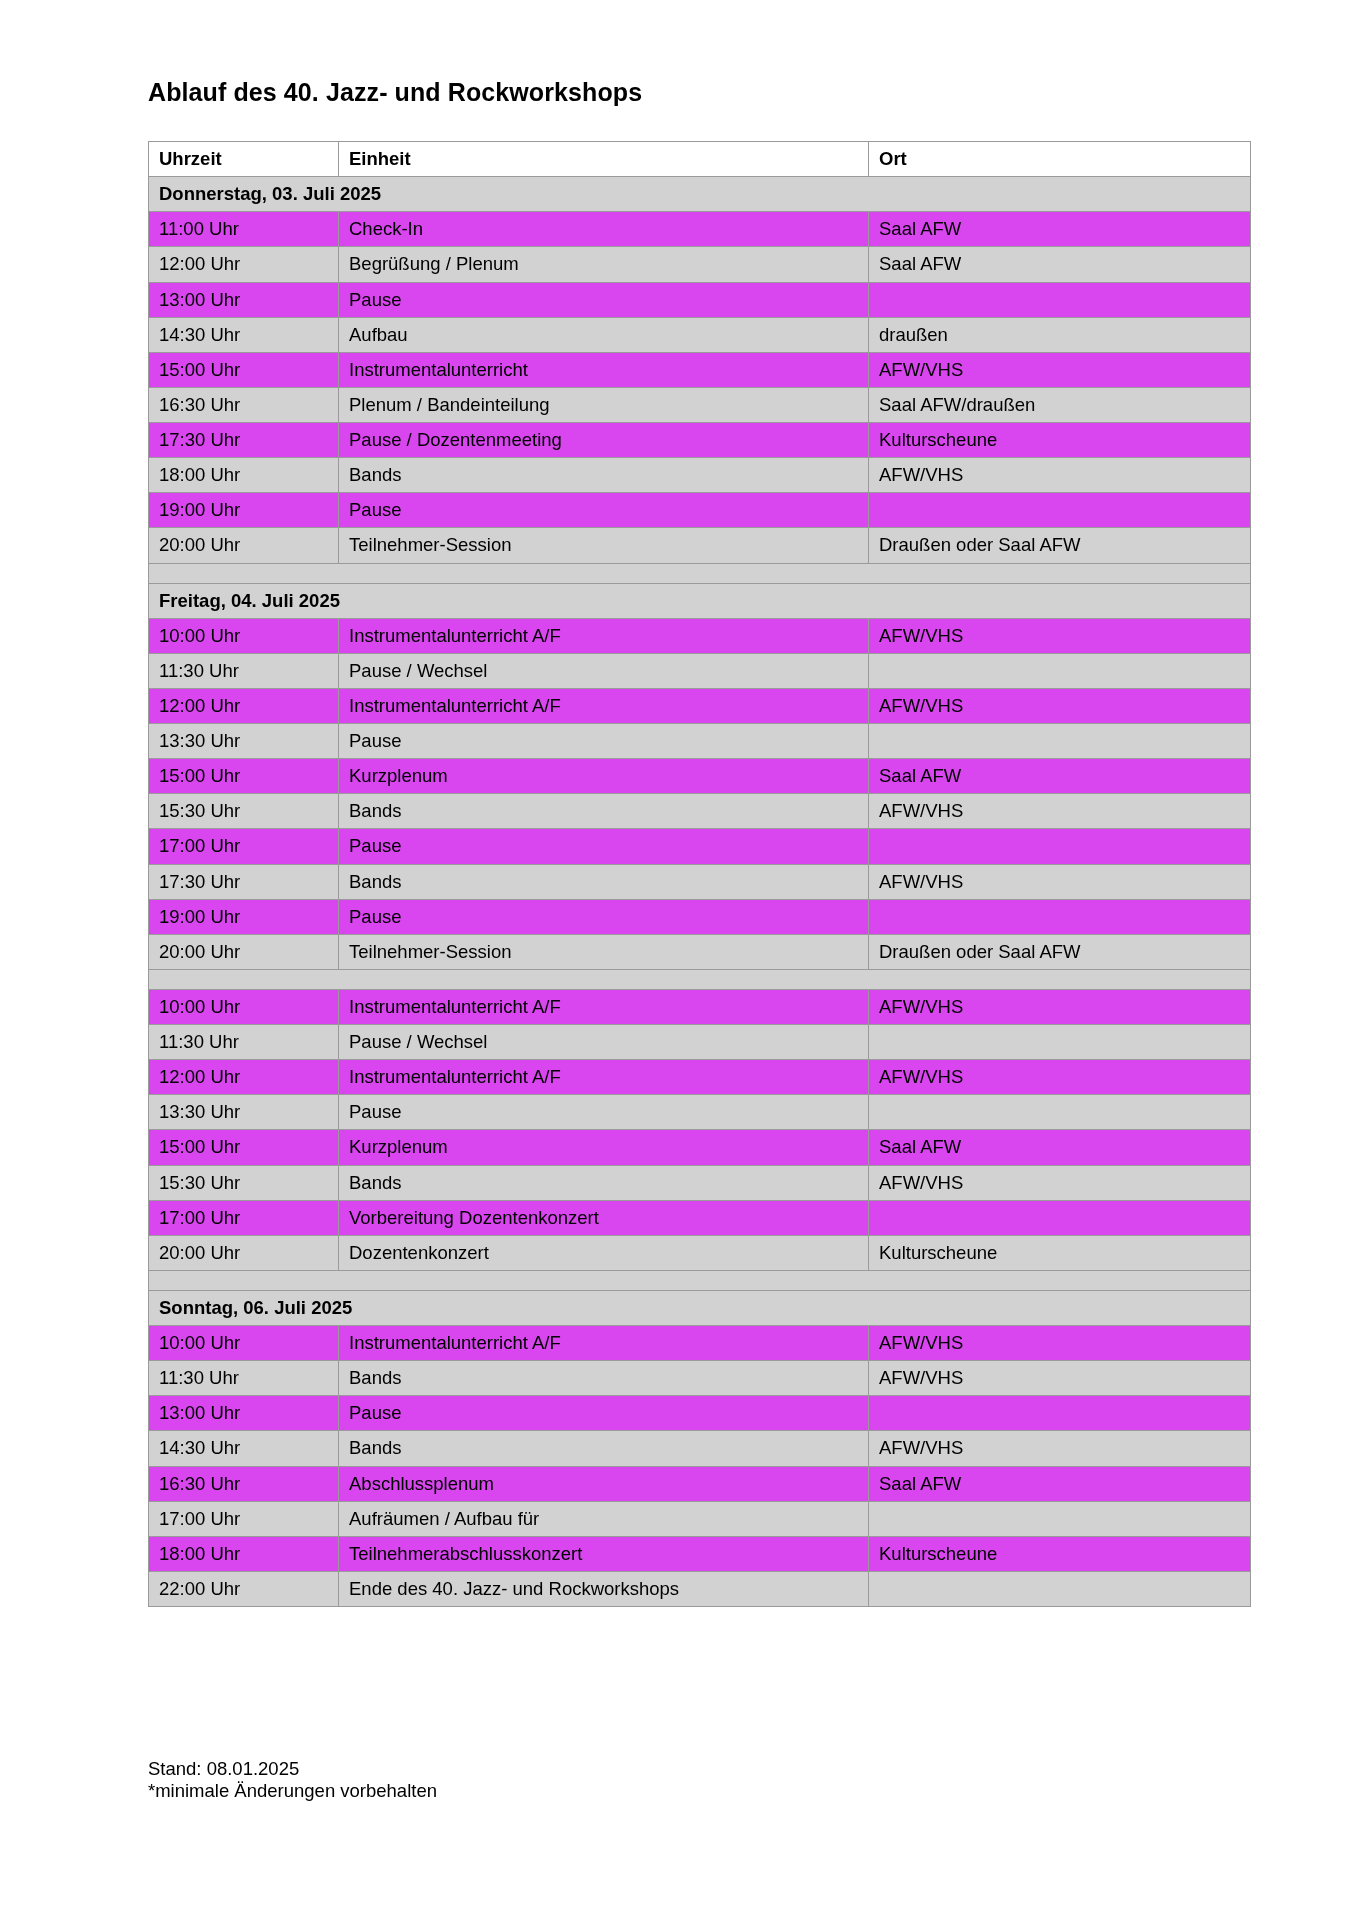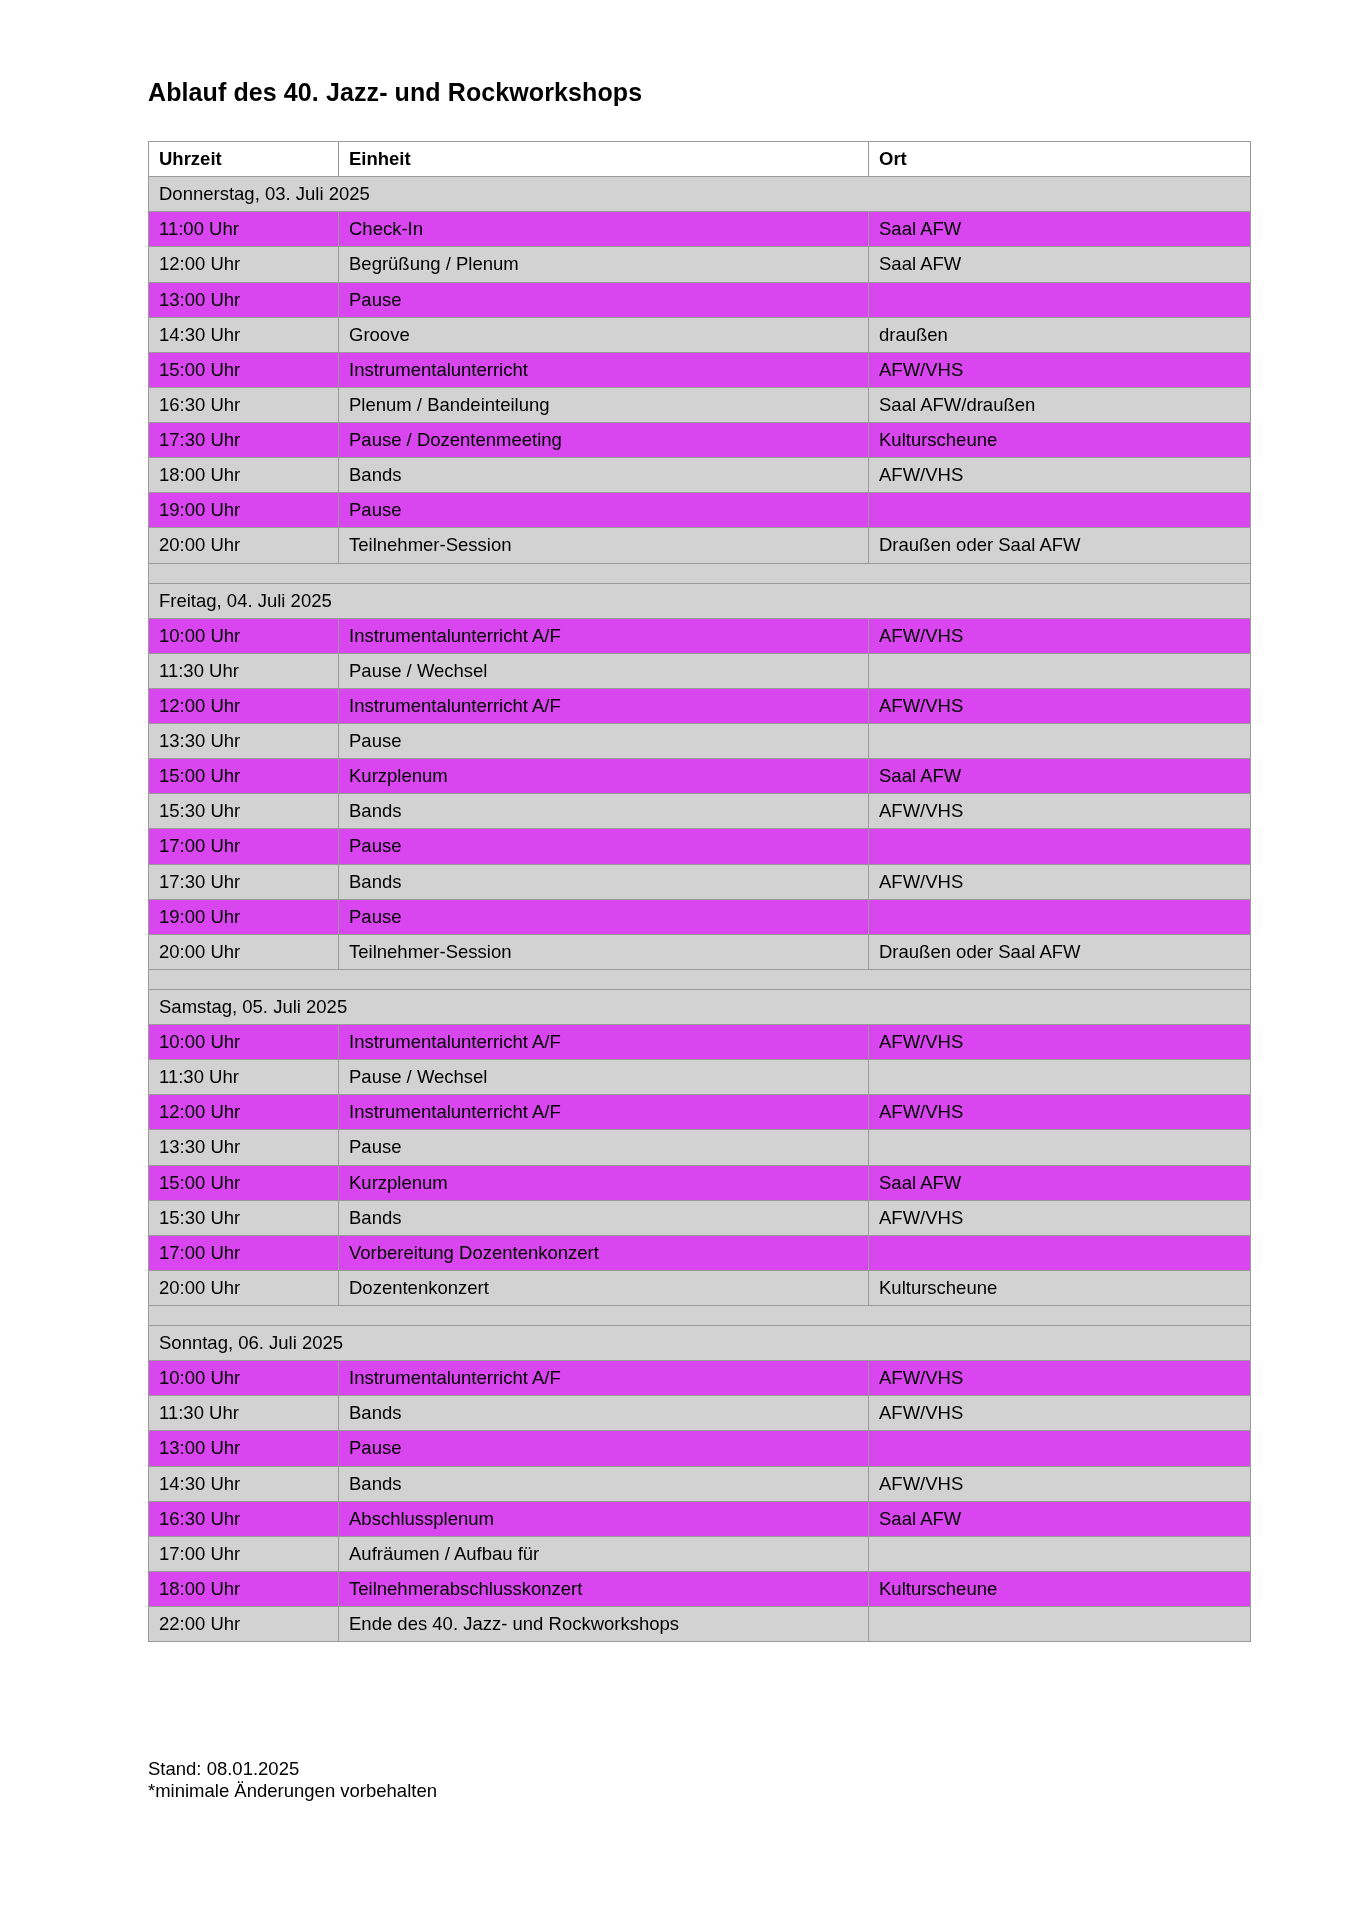--- a/index.html
+++ b/index.html
@@ -48,21 +48,21 @@
   }
   col.c-time { width: 190px; }
   col.c-unit { width: 530px; }
   col.c-loc  { width: 382px; }
 
   tr.header-row td {
     font-weight: bold;
     background: #ffffff;
   }
   tr.day-row td {
-    font-weight: normal;
+    font-weight: bold;
     background: #d2d2d2;
   }
   tr.shaded td {
     background: #d2d2d2;
   }
   tr.plain td {
     background: #d946ef;
   }
   tr.spacer-row td {
     background: #d2d2d2;
@@ -117,21 +117,21 @@
           <td>Begrüßung / Plenum</td>
           <td>Saal AFW</td>
         </tr>
         <tr class="plain">
           <td>13:00 Uhr</td>
           <td>Pause</td>
           <td></td>
         </tr>
         <tr class="shaded">
           <td>14:30 Uhr</td>
-          <td>Groove</td>
+          <td>Aufbau</td>
           <td>draußen</td>
         </tr>
         <tr class="plain">
           <td>15:00 Uhr</td>
           <td>Instrumentalunterricht</td>
           <td>AFW/VHS</td>
         </tr>
         <tr class="shaded">
           <td>16:30 Uhr</td>
           <td>Plenum / Bandeinteilung</td>
@@ -208,23 +208,20 @@
           <td>Pause</td>
           <td></td>
         </tr>
         <tr class="shaded">
           <td>20:00 Uhr</td>
           <td>Teilnehmer-Session</td>
           <td>Draußen oder Saal AFW</td>
         </tr>
         <tr class="spacer-row">
           <td colspan="3"></td>
-        </tr>
-        <tr class="day-row">
-          <td colspan="3">Samstag, 05. Juli 2025</td>
         </tr>
         <tr class="plain">
           <td>10:00 Uhr</td>
           <td>Instrumentalunterricht A/F</td>
           <td>AFW/VHS</td>
         </tr>
         <tr class="shaded">
           <td>11:30 Uhr</td>
           <td>Pause / Wechsel</td>
           <td></td>

